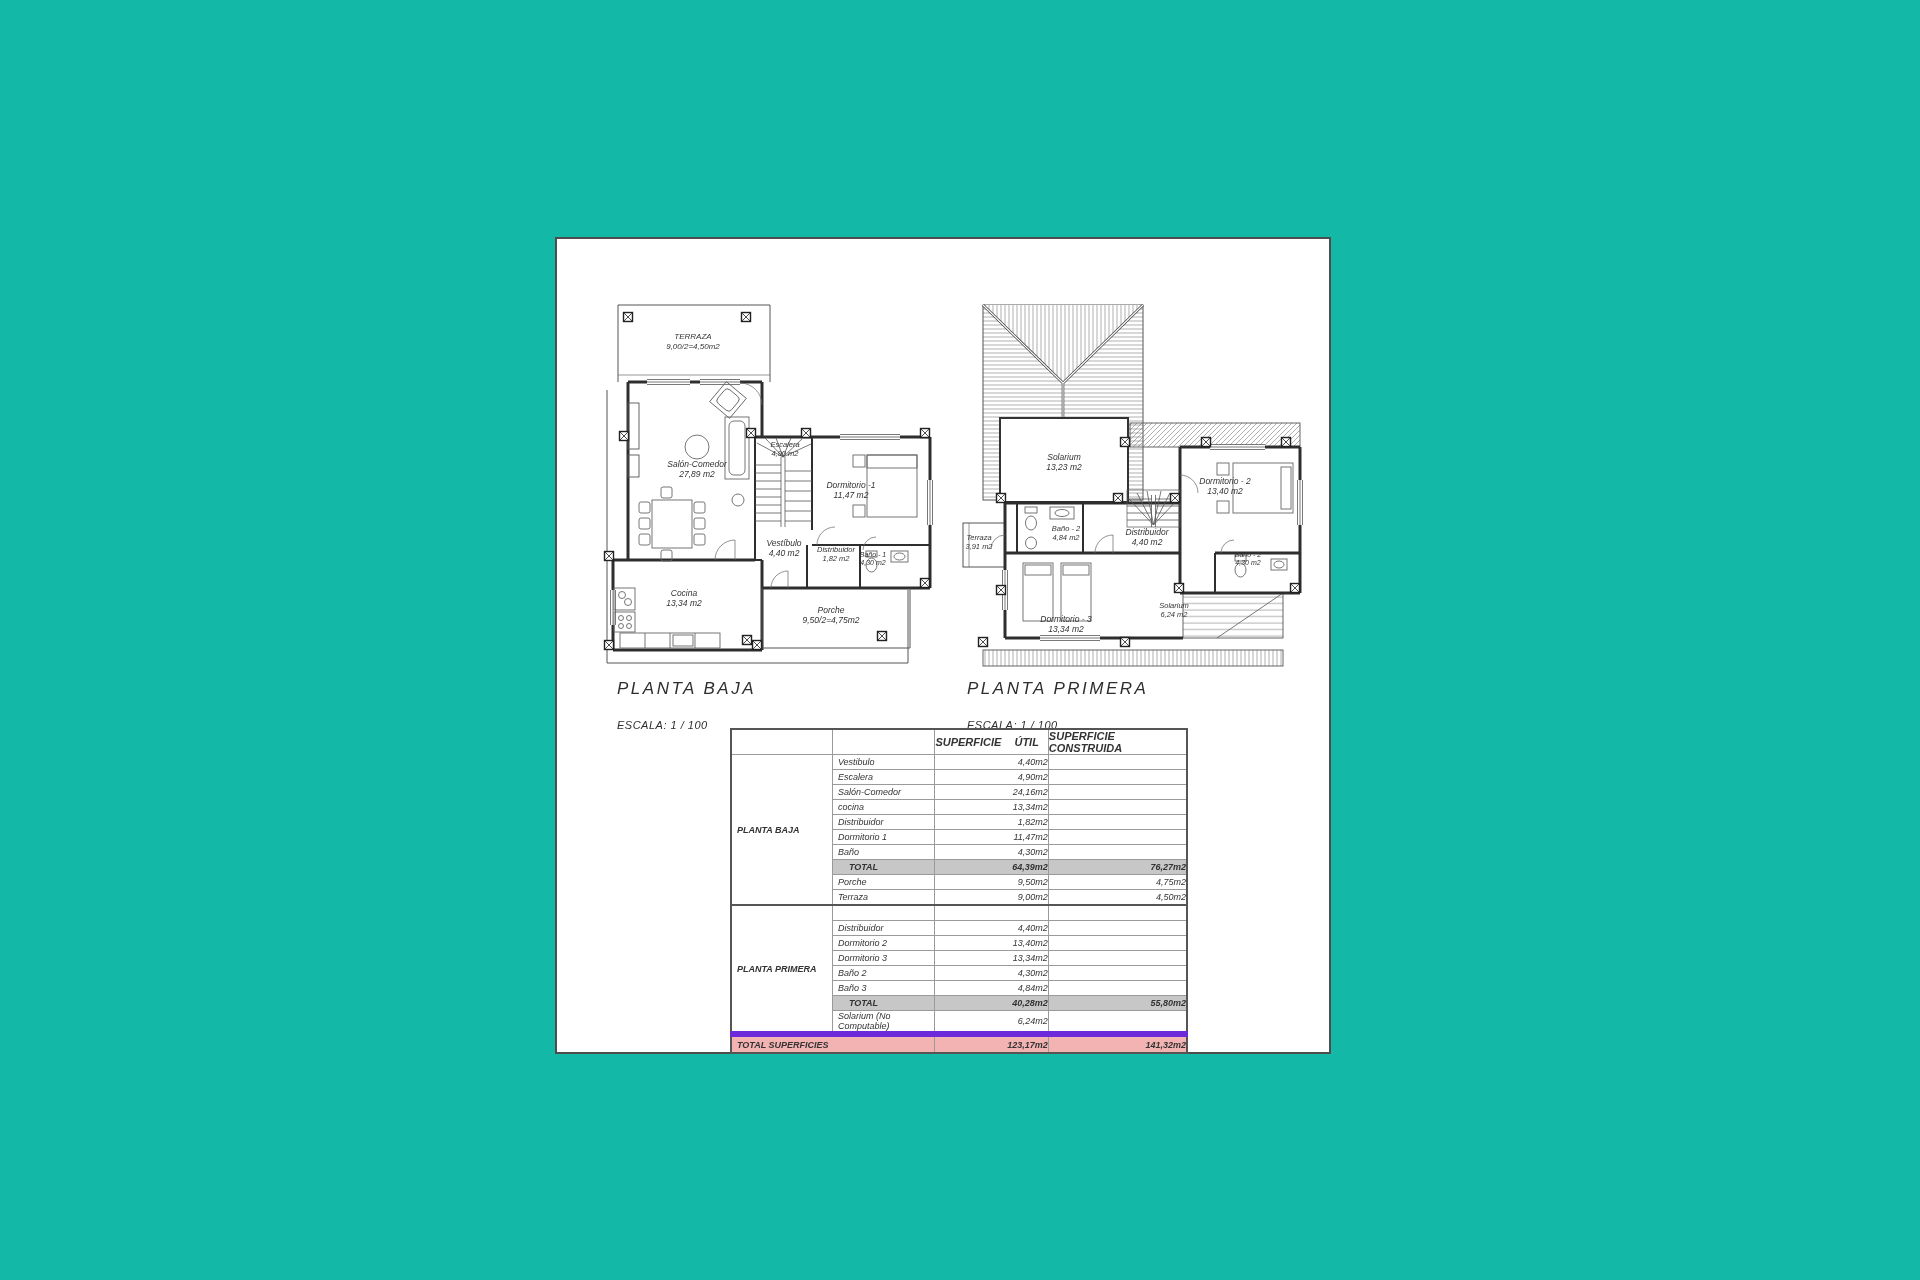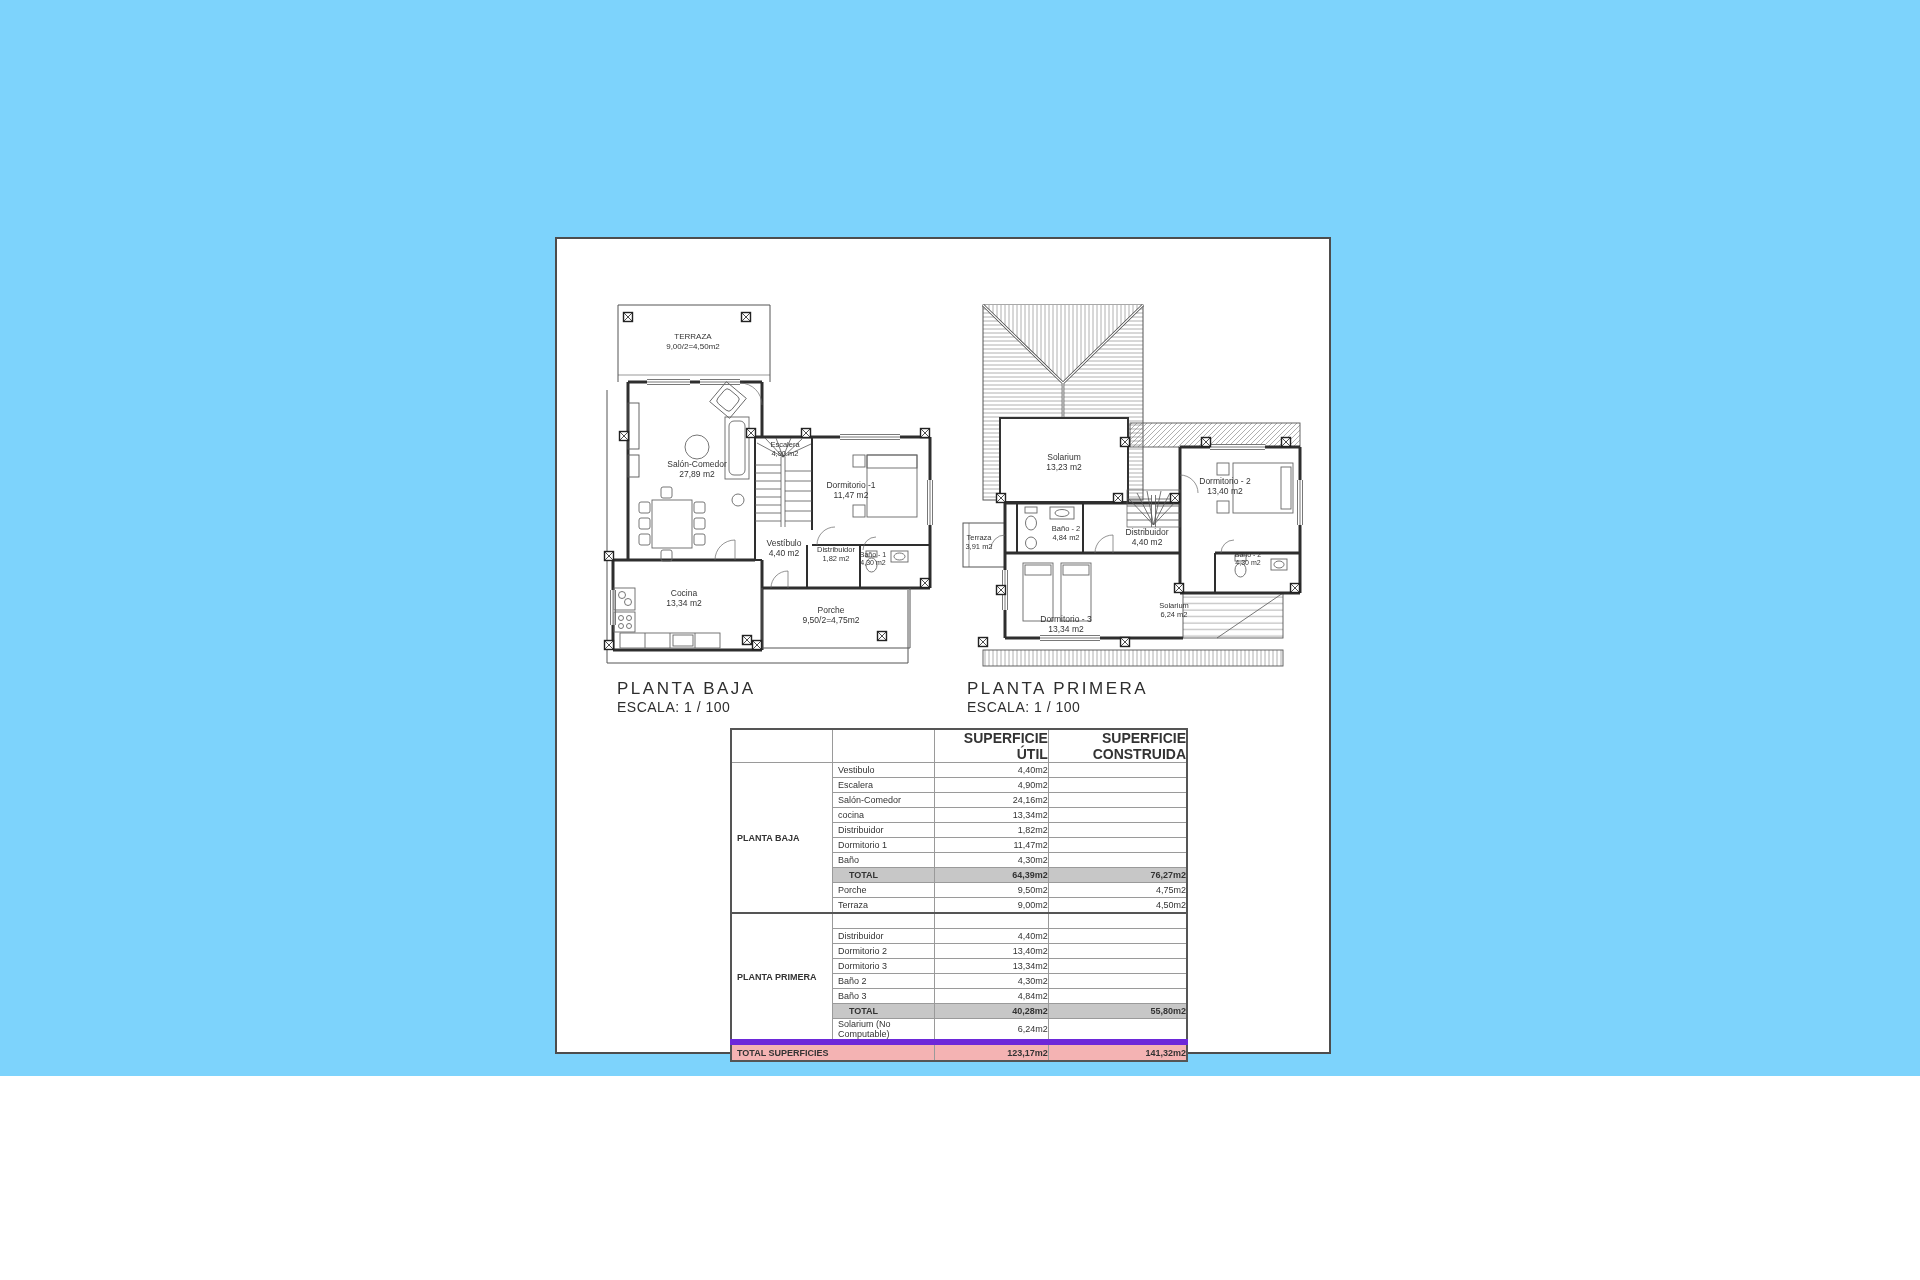--- a/index.html
+++ b/index.html
@@ -1,34 +1,34 @@
 <!DOCTYPE html>
 <html><head>
 <meta charset="utf-8">
 <style>
   html,body{margin:0;padding:0;background:#ffffff;font-family:"Liberation Sans",sans-serif;}
-  #page{position:relative;width:1920px;height:1076px;background:#7dd3fc;overflow:hidden;}
+  #page{position:relative;width:1920px;height:1280px;background:#14b8a6;overflow:hidden;font-style:italic;}
   #sheet{position:absolute;left:555px;top:237px;width:772px;height:813px;border:2px solid #4d4d4d;background:#fff;}
   svg{position:absolute;}
   .room-label{position:absolute;transform:translate(-50%,-50%);text-align:center;color:#333;
       font-size:8.5px;line-height:1.2;white-space:nowrap;z-index:5;}
   .room-label span{display:block;}
   .plan-title{position:absolute;color:#2e2e2e;z-index:5;}
   .plan-title .big{display:block;font-size:17px;letter-spacing:2.5px;font-weight:400;}
-  .plan-title .small{display:block;font-size:14px;letter-spacing:.5px;margin-top:0;}
+  .plan-title .small{display:block;font-size:11px;letter-spacing:.5px;margin-top:20px;}
   
   #surface-table{position:absolute;left:730px;top:728px;width:458px;z-index:6;}
   #tbl-titlebar{position:relative;height:25px;background:#cbcbe9;border:1px solid #555;box-sizing:border-box;}
   #tbl-titlebar .ttl{position:absolute;left:112px;top:50%;transform:translateY(-50%);
       font-size:10.5px;font-weight:bold;letter-spacing:.6px;color:#333;}
   #tbl-titlebar .tdiv{position:absolute;left:242px;top:0;bottom:0;border-left:1px solid #8a8aa8;}
   table.surf{border-collapse:collapse;width:458px;table-layout:fixed;background:#fff;
       border:2px solid #555;font-size:9px;color:#333;}
   table.surf td,table.surf th{border:1px solid #9a9a9a;padding:0 0 0 5px;height:14px;overflow:hidden;}
-  table.surf th{height:19px;font-size:14px;font-weight:bold;text-align:right;padding:0;}
+  table.surf th{height:19px;font-size:11px;font-weight:bold;text-align:left;padding:0;}
   th.util{word-spacing:10px;}
   td.val{text-align:right;padding:0;}
   td.group{font-weight:bold;vertical-align:middle;background:#fff;font-size:9px;}
   tr.total td{background:#c7c7c7;font-weight:bold;padding-left:16px;}
   tr.sep td{border-top:2px solid #555;}
   tr.grand td{background:#f4b3b3;font-weight:bold;border-top:6px solid #6d28d9;height:15px;}
 </style>
 </head>
 <body>
 

